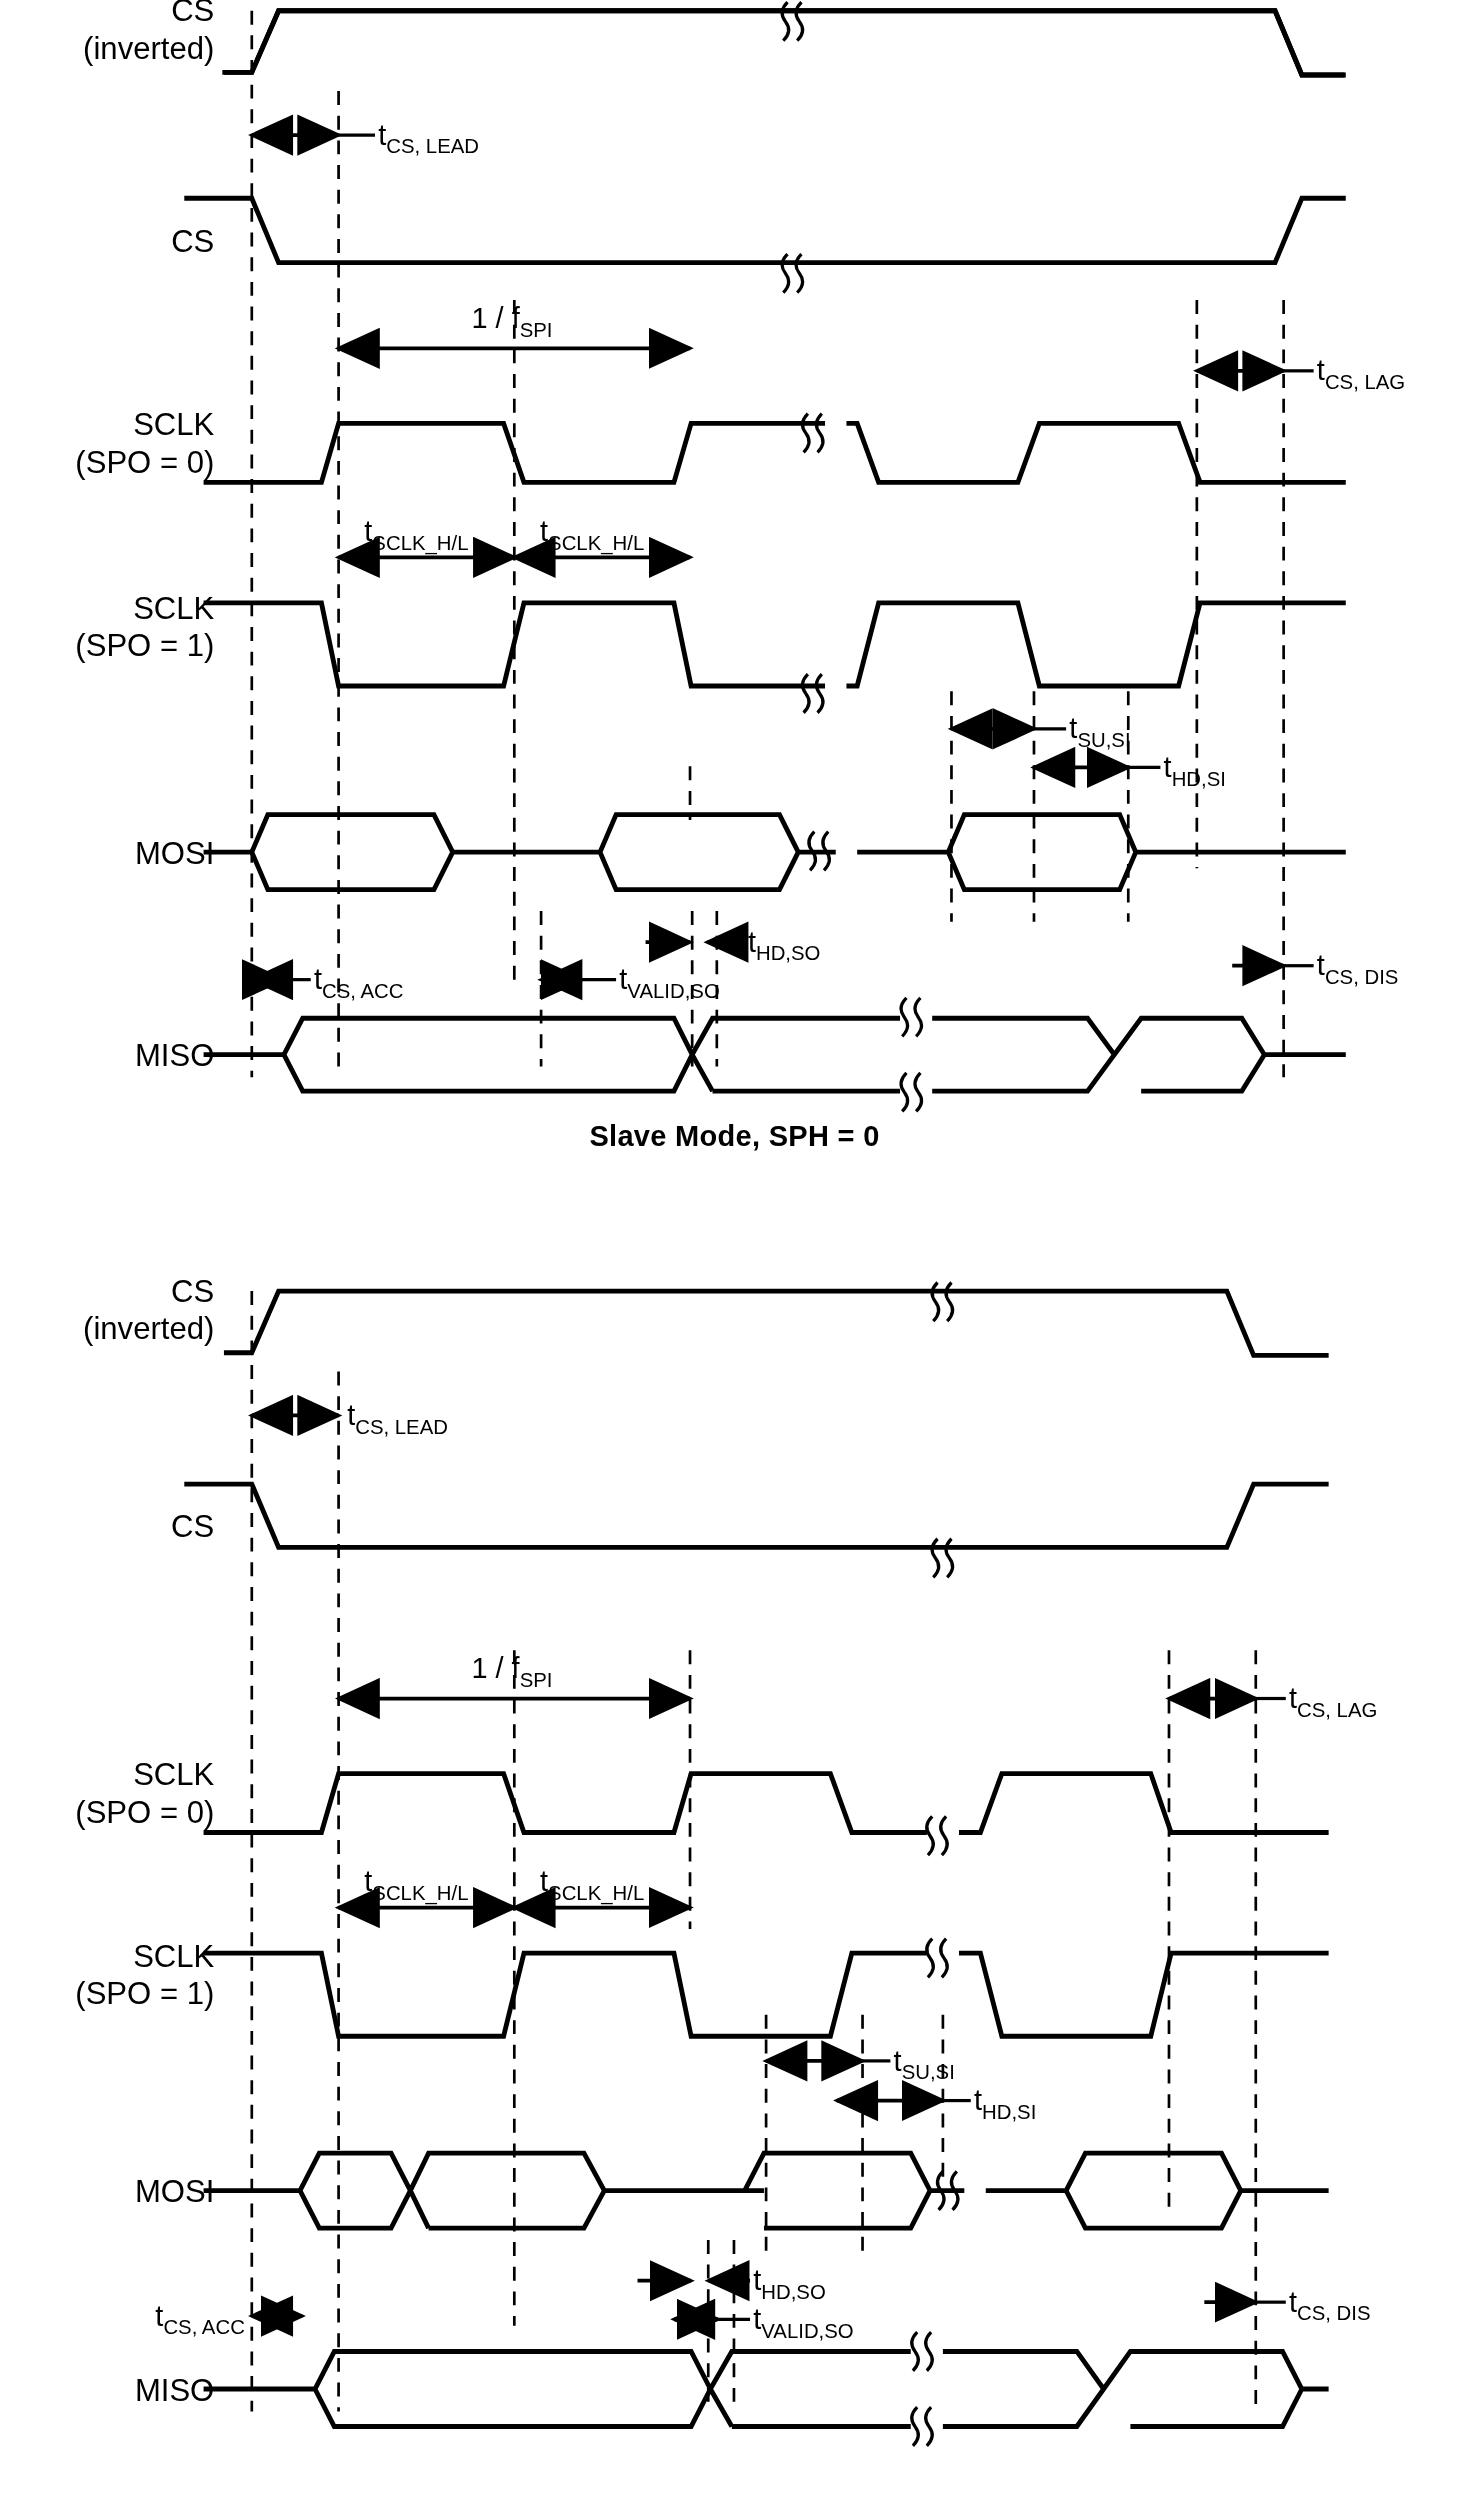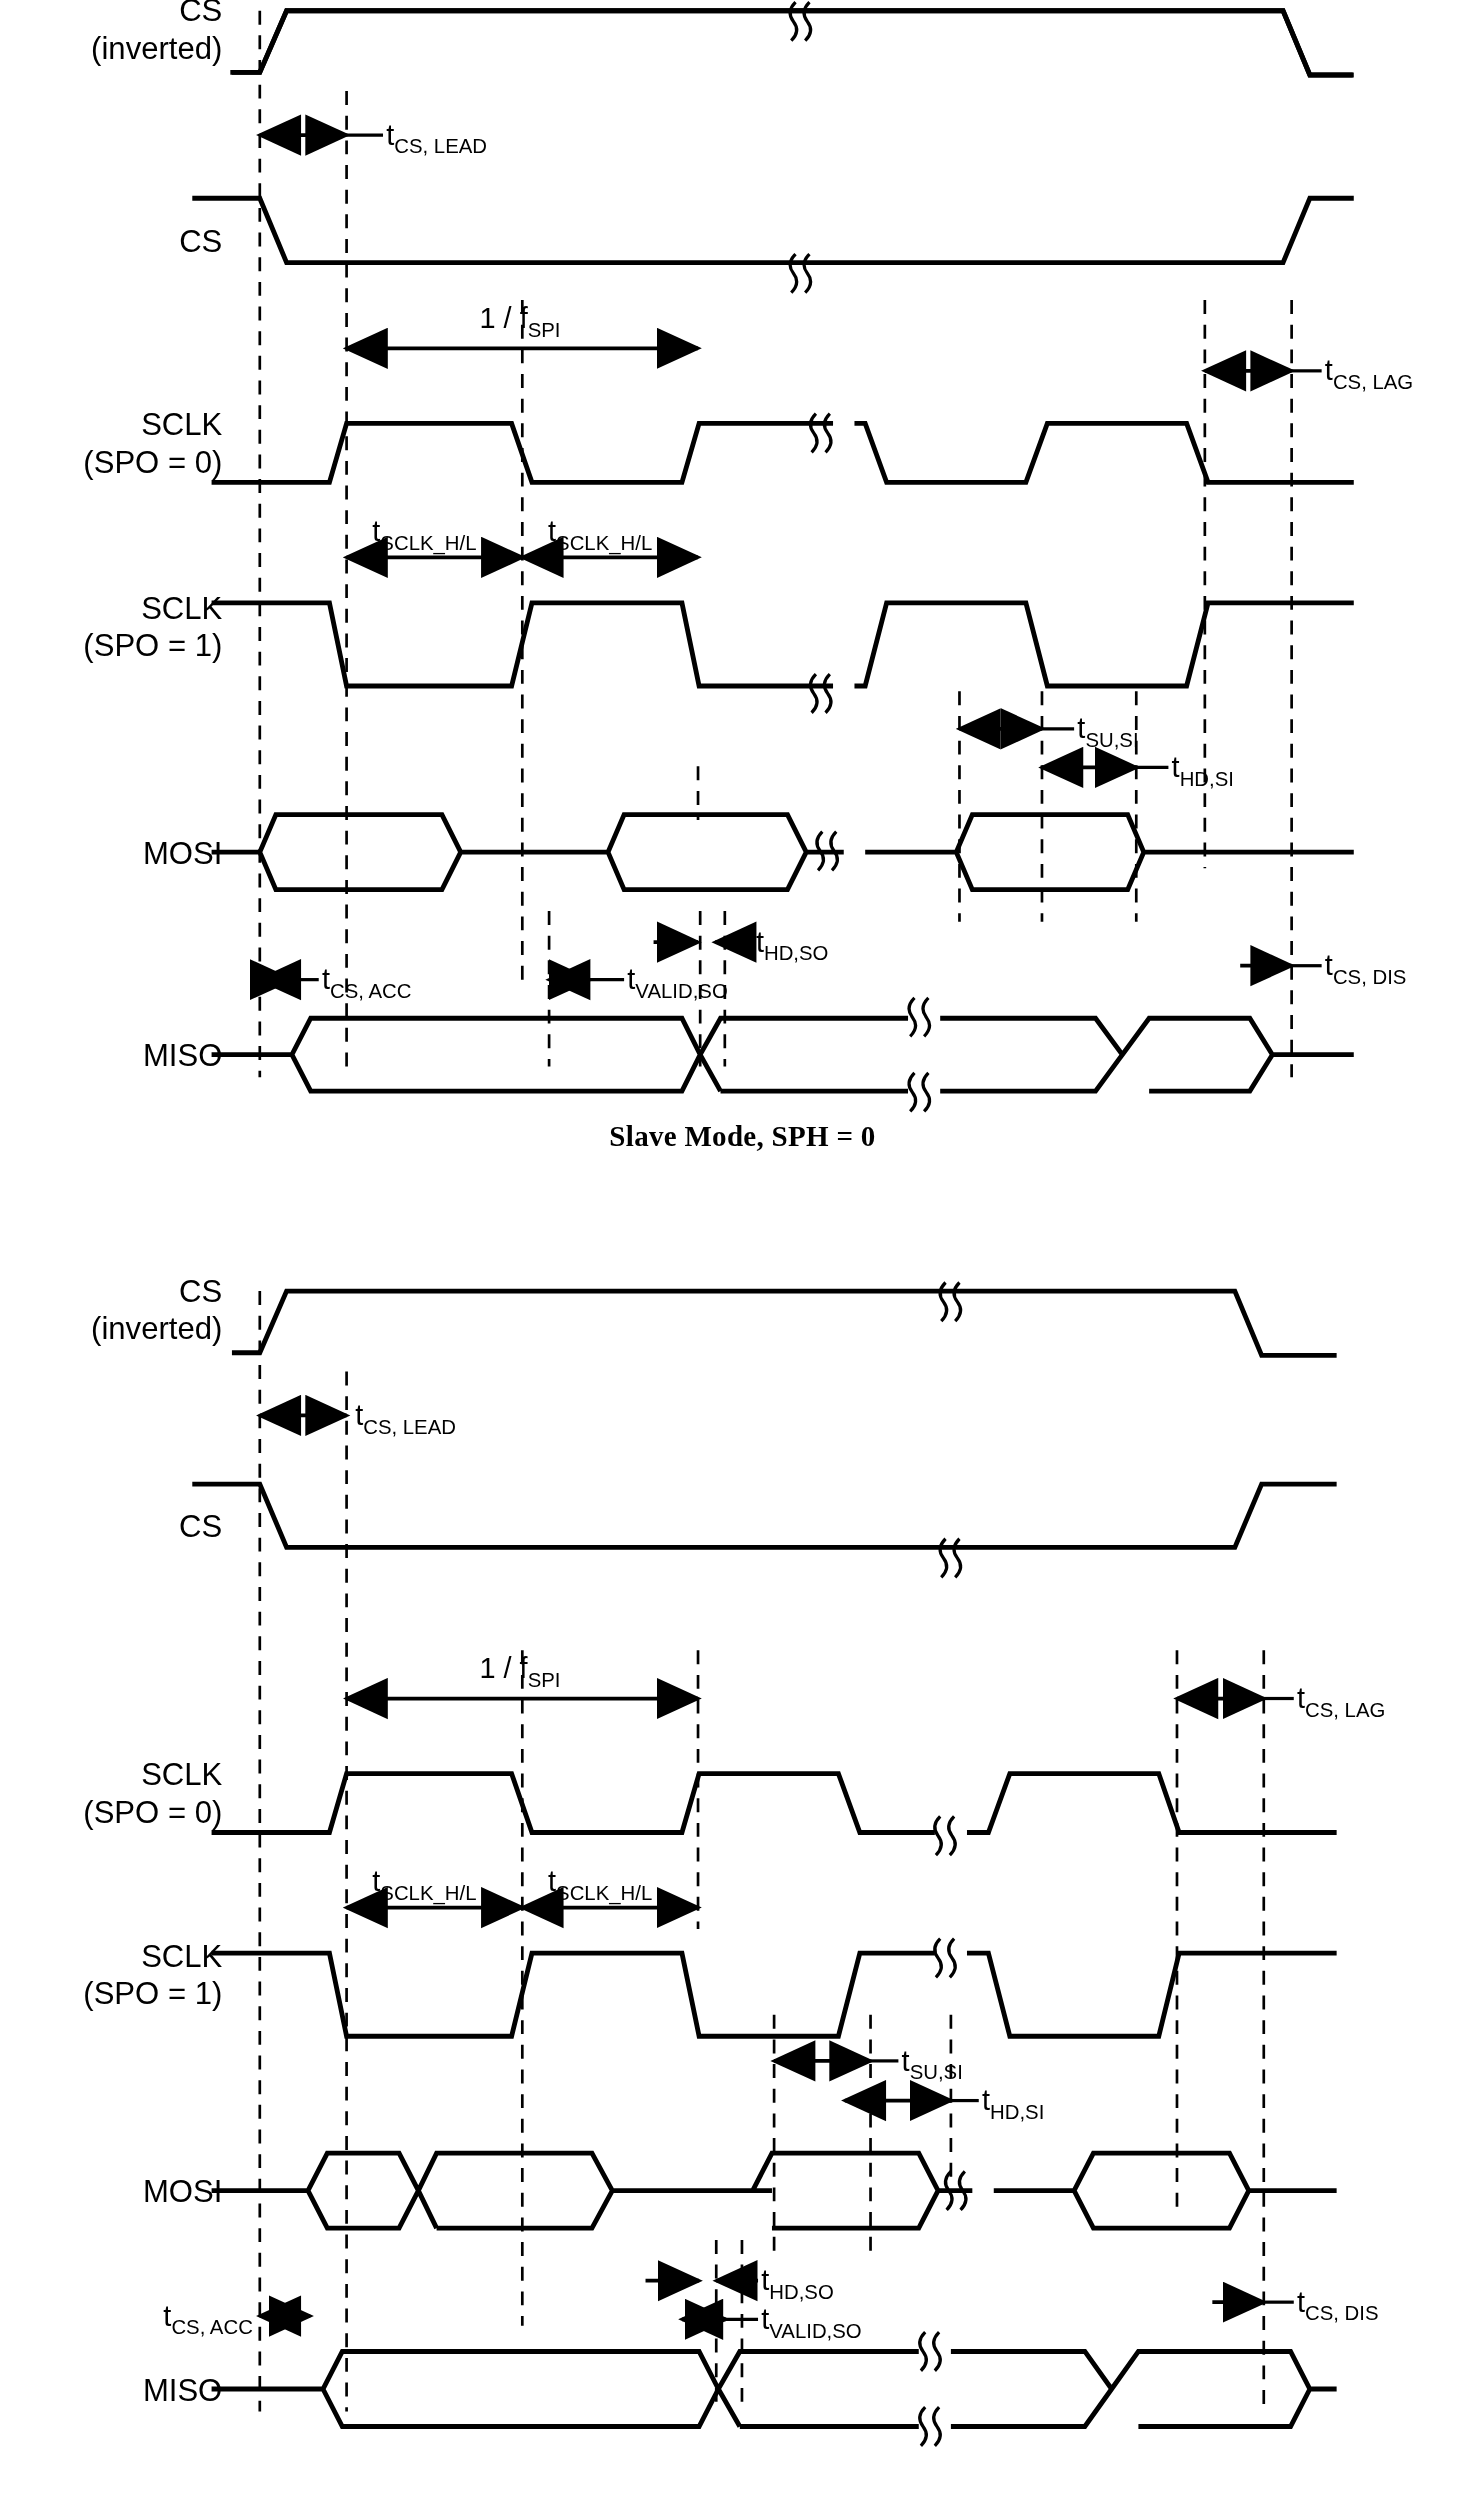--- a/index.html
+++ b/index.html
@@ -14,21 +14,21 @@
     color: #000000;
     overflow: hidden;
   }
   .page {
     position: relative;
     width: 1469px;
     height: 2512px;
   }
   .diagram {
     position: absolute;
-    left: 8px;
+    left: 0;
     width: 1411px;
   }
   #diagram-1 { top: 0px;    height: 1179px; }
   #diagram-2 { top: 1275px; height: 1233px; }
 
   .dgm-svg {
     position: absolute;
     top: 0; left: 0;
     width: 1469px;
   }
@@ -36,21 +36,21 @@
   #diagram-2 .dgm-svg { height: 1233px; }
 
   .caption {
     position: absolute;
     left: 0;
     width: 1469px;
     text-align: center;
     font-size: 29px;
     font-weight: bold;
     letter-spacing: 0.3px;
-    font-family: Liberation Serif, serif;
+    font-family: Liberation Sans, sans-serif;
   }
   #caption-1 { top: 1120px; }
 
   
   text {
     font-family: "Liberation Sans", sans-serif;
     fill: #000000;
   }
   .sig-label {
     font-size: 58px;

